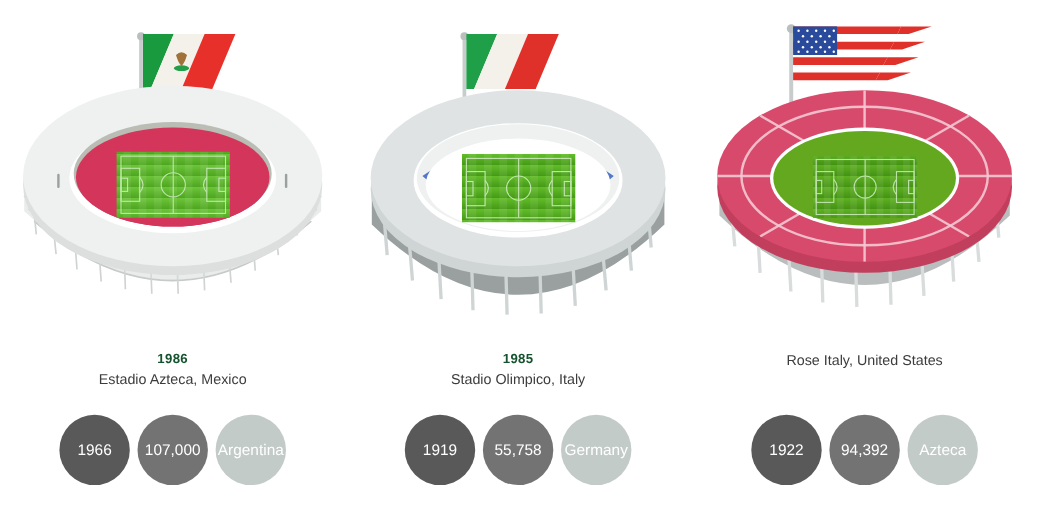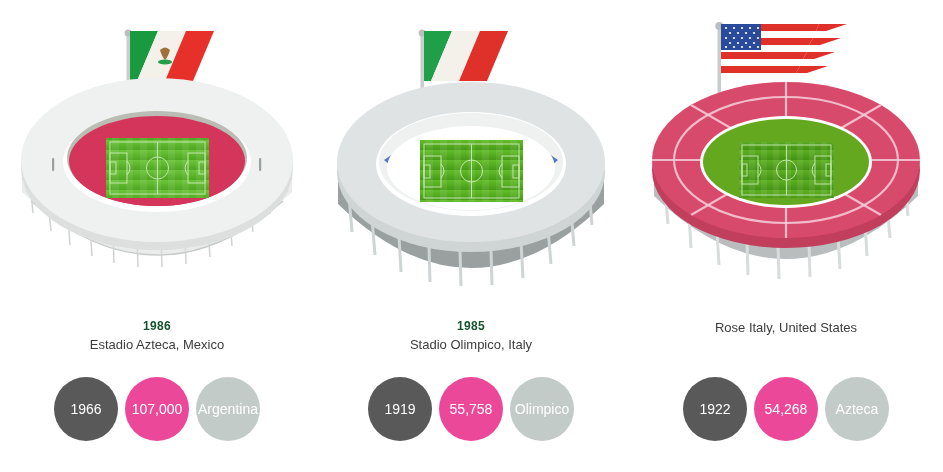--- a/index.html
+++ b/index.html
@@ -18,21 +18,21 @@
   .venue{font-size:13px;font-weight:normal;color:#3c3c3c;line-height:18px;
          margin-top:1px;}
 
   .stats{position:absolute;left:0;top:371px;width:314px;height:70px;
          display:flex;justify-content:center;align-items:flex-end;gap:7px;}
   .stat{width:64px;height:64px;border-radius:50%;
         display:flex;align-items:center;justify-content:center;
         color:#ffffff;font-size:14px;line-height:1;
         white-space:nowrap;overflow:visible;}
   .s-dark{background:#595959;}
-  .s-mid{background:#ec4899;}
+  .s-mid{background:#737373;}
   .s-light{background:#c3cbc9;}
 </style>
 </head>
 <body>
 
 <div class="board">
 
   <div class="panel p1">
 
     <div class="flag-art">
@@ -195,21 +195,21 @@
     </div>
 
     <div class="caption">
       <div class="year">1985</div>
       <div class="venue">Stadio Olimpico, Italy</div>
     </div>
 
     <div class="stats">
       <div class="stat s-dark">1919</div>
       <div class="stat s-mid">55,758</div>
-      <div class="stat s-light">Olimpico</div>
+      <div class="stat s-light">Germany</div>
     </div>
   </div>
 
   <div class="panel p3">
 
     <div class="flag-art">
       <svg width="314" height="120" viewBox="0 0 314 120">
         <rect x="88.5" y="26" width="3.6" height="92" fill="#c8cccd"></rect>
         <circle cx="90.3" cy="26" r="4" fill="#b9bebf"></circle>
         <g>
@@ -322,18 +322,18 @@
         </g>
       </svg>
     </div>
 
     <div class="caption">
       <div class="venue">Rose Italy, United States</div>
     </div>
 
     <div class="stats">
       <div class="stat s-dark">1922</div>
-      <div class="stat s-mid">54,268</div>
+      <div class="stat s-mid">94,392</div>
       <div class="stat s-light">Azteca</div>
     </div>
   </div>
 
 </div>
 
 </body></html>

